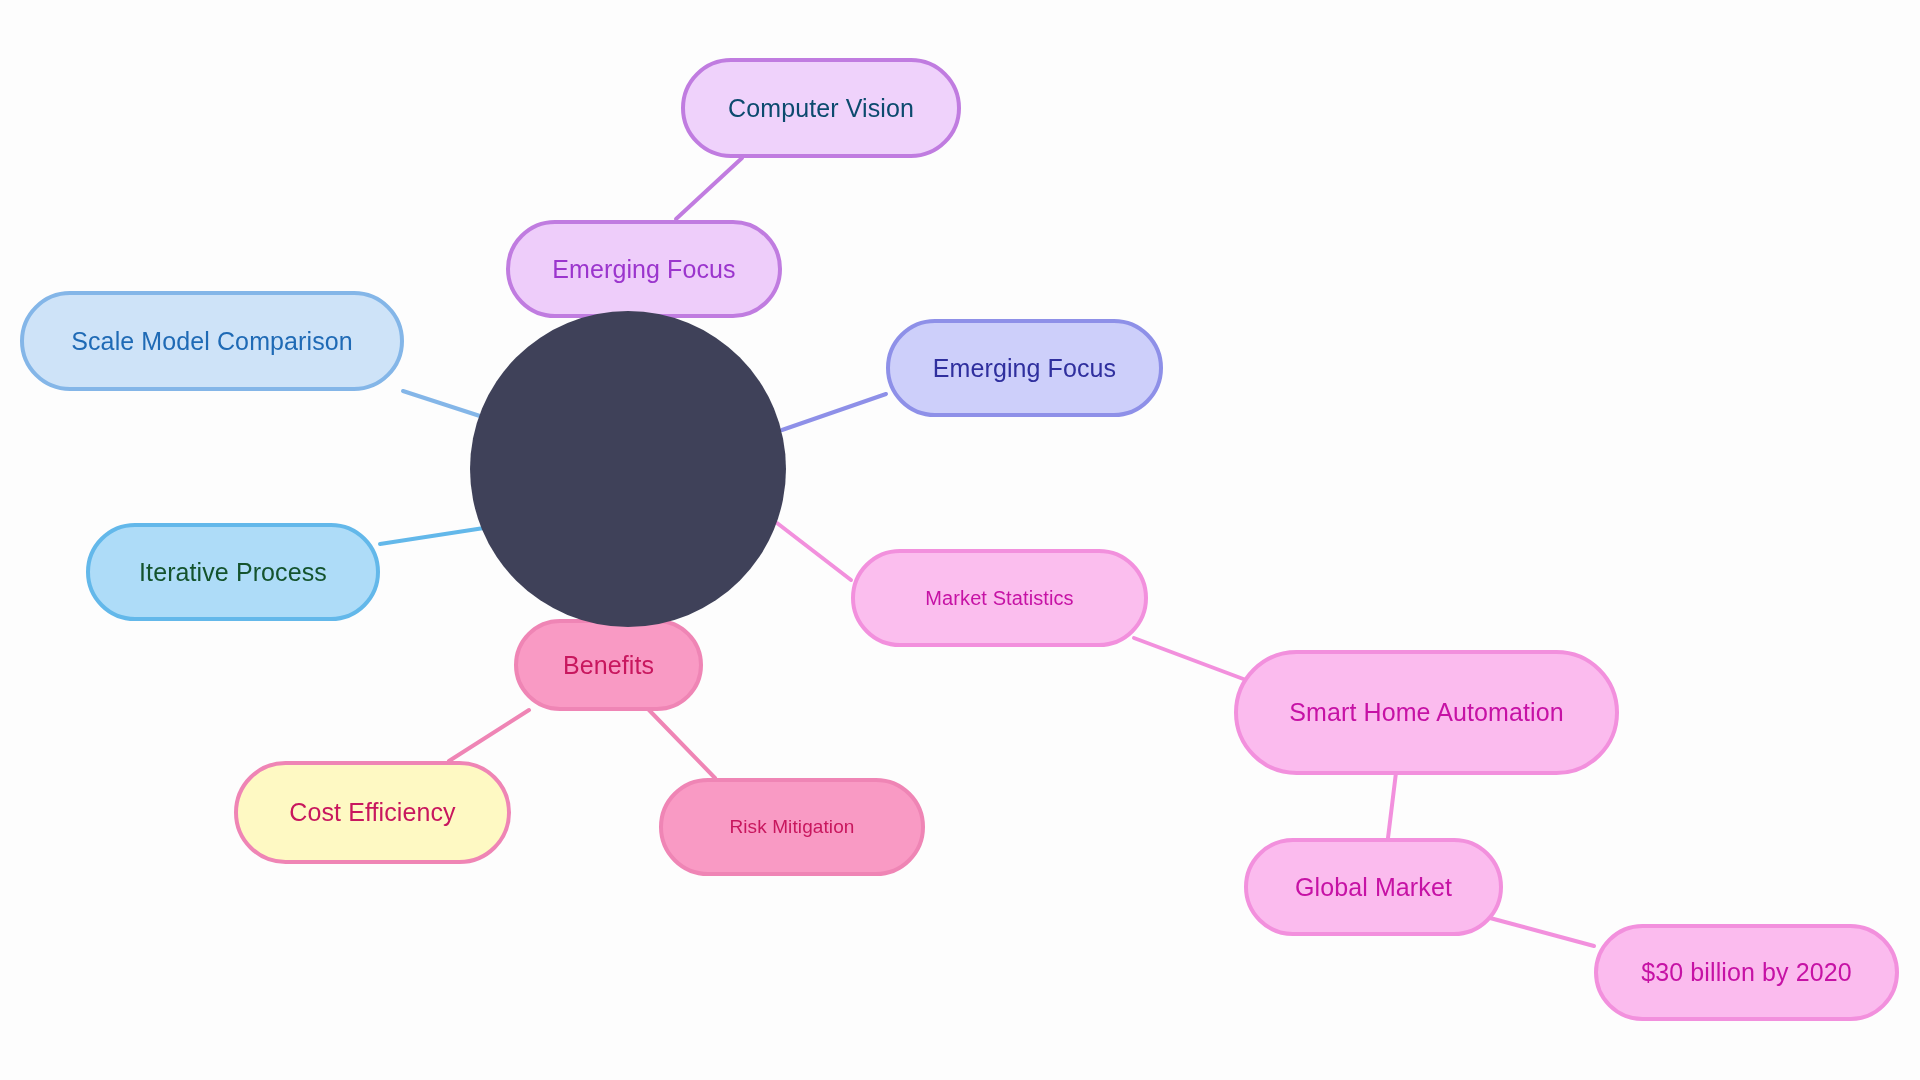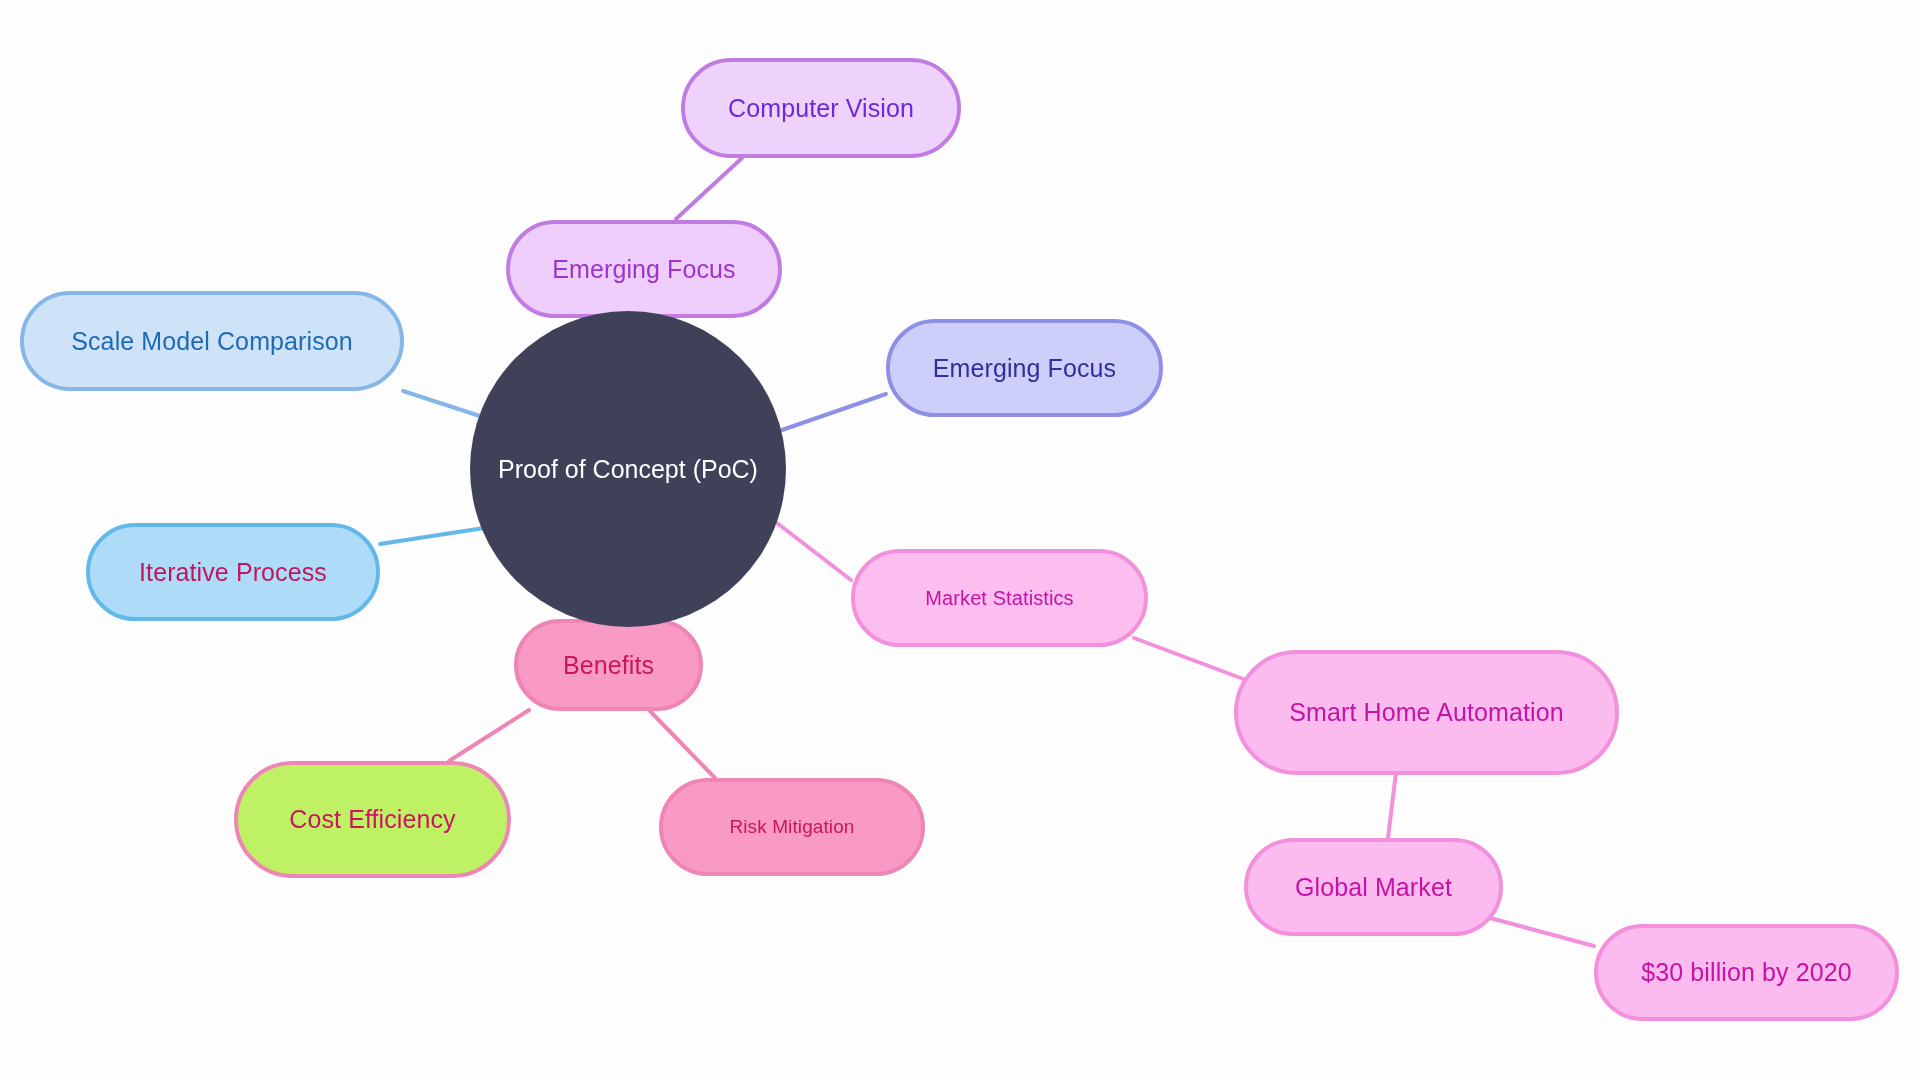--- a/index.html
+++ b/index.html
@@ -65,48 +65,47 @@
       <line x1="608" y1="626" x2="609" y2="622" stroke="#ef85b5" stroke-width="4" stroke-linecap="round"></line>
       <line x1="529" y1="710" x2="449" y2="761" stroke="#ef85b5" stroke-width="4" stroke-linecap="round"></line>
       <line x1="649" y1="710" x2="715" y2="778" stroke="#ef85b5" stroke-width="4" stroke-linecap="round"></line>
       <line x1="1134" y1="638" x2="1246" y2="680" stroke="#f290dd" stroke-width="4" stroke-linecap="round"></line>
       <line x1="1399" y1="748" x2="1388" y2="838" stroke="#f290dd" stroke-width="4" stroke-linecap="round"></line>
       <line x1="1490" y1="918" x2="1594" y2="946" stroke="#f290dd" stroke-width="4" stroke-linecap="round"></line>
     </svg>
   <div id="nodes-layer">
       <div class="root-node" style="left: 470px; top: 311px; width: 316px; height: 316px; background: rgb(63, 65, 89); color: rgb(255, 255, 255); font-size: 25px;">
         <div>
-          <span>Proof of Concept (PoC)</span>
         </div>
       </div>
-      <div class="node" style="left: 681px; top: 58px; width: 280px; height: 100px; background: rgb(239, 210, 251); border-color: rgb(192, 124, 224); color: #6d28d9; font-size: 25px;">
+      <div class="node" style="left: 681px; top: 58px; width: 280px; height: 100px; background: rgb(239, 210, 251); border-color: rgb(192, 124, 224); color: #0c4a6e; font-size: 25px;">
         <span>Computer Vision</span>
       </div>
       <div class="node" style="left: 506px; top: 220px; width: 276px; height: 98px; background: rgb(238, 205, 250); border-color: rgb(192, 124, 224); color: rgb(155, 53, 205); font-size: 25px;">
         <span>Emerging Focus</span>
       </div>
       <div class="node" style="left: 20px; top: 291px; width: 384px; height: 100px; background: rgb(206, 227, 248); border-color: rgb(132, 182, 232); color: rgb(31, 106, 181); font-size: 25px;">
         <span>Scale Model Comparison</span>
       </div>
       <div class="node" style="left: 886px; top: 319px; width: 277px; height: 98px; background: rgb(205, 207, 250); border-color: rgb(142, 144, 232); color: rgb(47, 47, 158); font-size: 25px;">
         <span>Emerging Focus</span>
       </div>
-      <div class="node" style="left: 86px; top: 523px; width: 294px; height: 98px; background: rgb(174, 220, 248); border-color: rgb(99, 184, 234); color: #be185d; font-size: 25px;">
+      <div class="node" style="left: 86px; top: 523px; width: 294px; height: 98px; background: rgb(174, 220, 248); border-color: rgb(99, 184, 234); color: #14532d; font-size: 25px;">
         <span>Iterative Process</span>
       </div>
       <div class="node" style="left: 851px; top: 549px; width: 297px; height: 98px; background: rgb(251, 190, 238); border-color: rgb(242, 144, 221); color: rgb(198, 18, 165); font-size: 20px;">
         <span>Market Statistics</span>
       </div>
       <div class="node" style="left: 514px; top: 619px; width: 189px; height: 92px; background: rgb(249, 154, 196); border-color: rgb(239, 133, 181); color: rgb(200, 23, 94); font-size: 25px;">
         <span>Benefits</span>
       </div>
       <div class="node" style="left: 1234px; top: 650px; width: 385px; height: 125px; background: rgb(251, 187, 238); border-color: rgb(242, 144, 221); color: rgb(198, 18, 165); font-size: 25px;">
         <span>Smart Home Automation</span>
       </div>
-      <div class="node" style="left: 234px; top: 761px; width: 277px; height: 117px; background: #bef264; border-color: rgb(239, 133, 181); color: rgb(200, 23, 94); font-size: 25px;">
+      <div class="node" style="left: 234px; top: 761px; width: 277px; height: 103px; background: #fef9c3; border-color: rgb(239, 133, 181); color: rgb(200, 23, 94); font-size: 25px;">
         <span>Cost Efficiency</span>
       </div>
       <div class="node" style="left: 659px; top: 778px; width: 266px; height: 98px; background: rgb(249, 154, 196); border-color: rgb(239, 133, 181); color: rgb(200, 23, 94); font-size: 19px;">
         <span>Risk Mitigation</span>
       </div>
       <div class="node" style="left: 1244px; top: 838px; width: 259px; height: 98px; background: rgb(251, 187, 238); border-color: rgb(242, 144, 221); color: rgb(198, 18, 165); font-size: 25px;">
         <span>Global Market</span>
       </div>
       <div class="node" style="left: 1594px; top: 924px; width: 305px; height: 97px; background: rgb(251, 187, 238); border-color: rgb(242, 144, 221); color: rgb(198, 18, 165); font-size: 25px;">
         <span>$30 billion by 2020</span>

